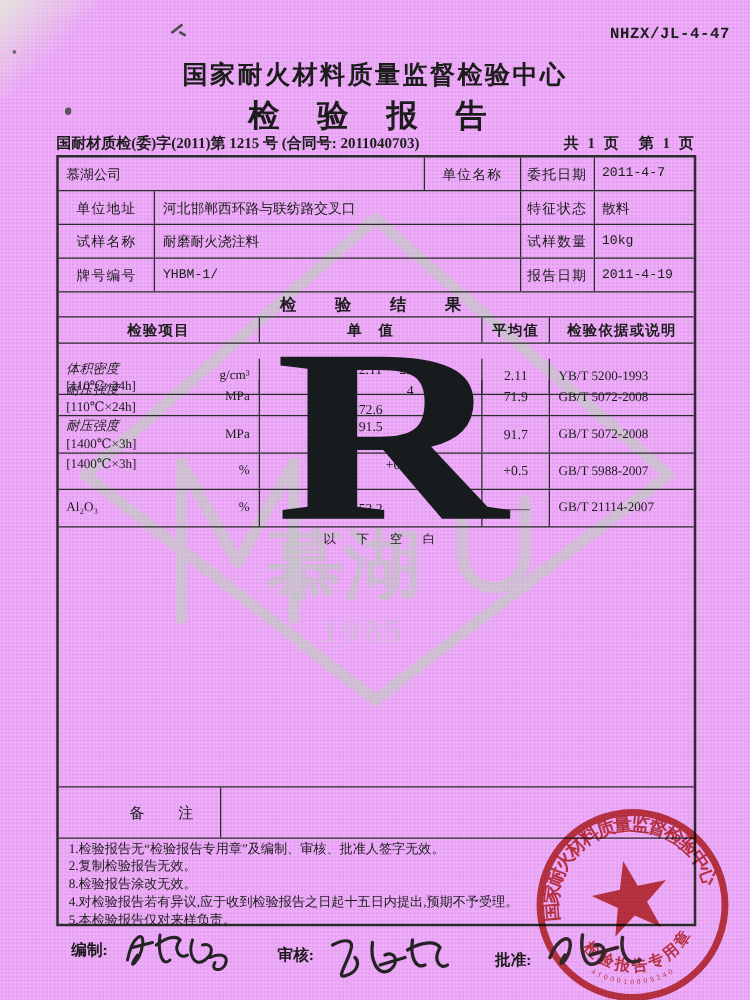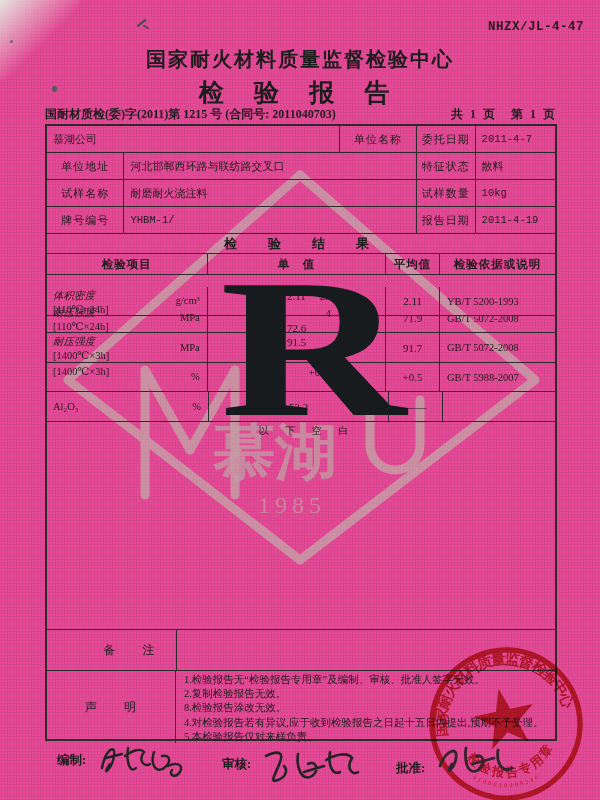--- a/index.html
+++ b/index.html
@@ -1,16 +1,16 @@
 <!DOCTYPE html>
 <html><head>
 <meta charset="utf-8">
 <style>
   html,body{margin:0;padding:0;background:#888;}
-  .page{position:relative;width:600px;height:800px;background:#ec4899;overflow:hidden;
+  .page{position:relative;width:600px;height:800px;background:#f0abfc;overflow:hidden;
         font-family:"Liberation Serif","DejaVu Serif",serif;color:#1c1c1c;}
   .page::before{content:"";position:absolute;inset:0;z-index:1;pointer-events:none;
         background-image:radial-gradient(rgba(70,68,60,.13) 1px,transparent 1.2px);
         background-size:3px 3px;}
   .corner-fold{position:absolute;left:0;top:0;width:80px;height:80px;z-index:1;
         background:linear-gradient(135deg,#e6e4de 0%,rgba(230,228,222,0) 55%);}
   .pen-mark{position:absolute;z-index:3;}
   .pm1{left:136px;top:22px;width:11px;height:0;border-top:2.5px solid #4a4a4a;transform:rotate(-38deg);}
   .pm1b{left:143px;top:26px;width:6px;height:0;border-top:2px solid #4a4a4a;transform:rotate(30deg);}
   .pm2{left:52px;top:86px;width:5px;height:6px;background:#575757;border-radius:50% 40% 50% 50%;}
@@ -186,32 +186,32 @@
     </div>
     <div class="row" style="top:266px;height:30px;">
       <div class="c proj" style="width:162px;">
         <div class="pname pcond" style="margin-top:6px;">Al₂O₃</div>
         <span class="punit">%</span>
       </div>
       <div class="c vals" style="width:180px;padding-top:8px;">
         <div>53.2</div>
       </div>
       <div class="c avg" style="width:54px;">——</div>
+      <div class="c basis last" style="width:116px;">GB/T 21114-2007</div>
     </div>
 
     <div class="row" style="top:296px;height:208px;">
       <div class="blank-note">以 下 空 白</div>
     </div>
 
     <div class="row" style="top:504px;height:41px;">
       <div class="c lab" style="width:130px;font-size:12px;padding-left:36px;">备　　注</div>
     </div>
 
     <div class="row" style="top:545px;height:72px;border-bottom:none;">
-      <div class="c lab" style="width:130px;font-size:12px;">声　　明</div>
       <div class="c last stmt" style="width:382px;">
         <div>1.检验报告无“检验报告专用章”及编制、审核、批准人签字无效。</div>
         <div>2.复制检验报告无效。</div>
         <div>8.检验报告涂改无效。</div>
         <div>4.对检验报告若有异议,应于收到检验报告之日起十五日内提出,预期不予受理。</div>
         <div>5.本检验报告仅对来样负责。</div>
       </div>
     </div>
   </div>
 

